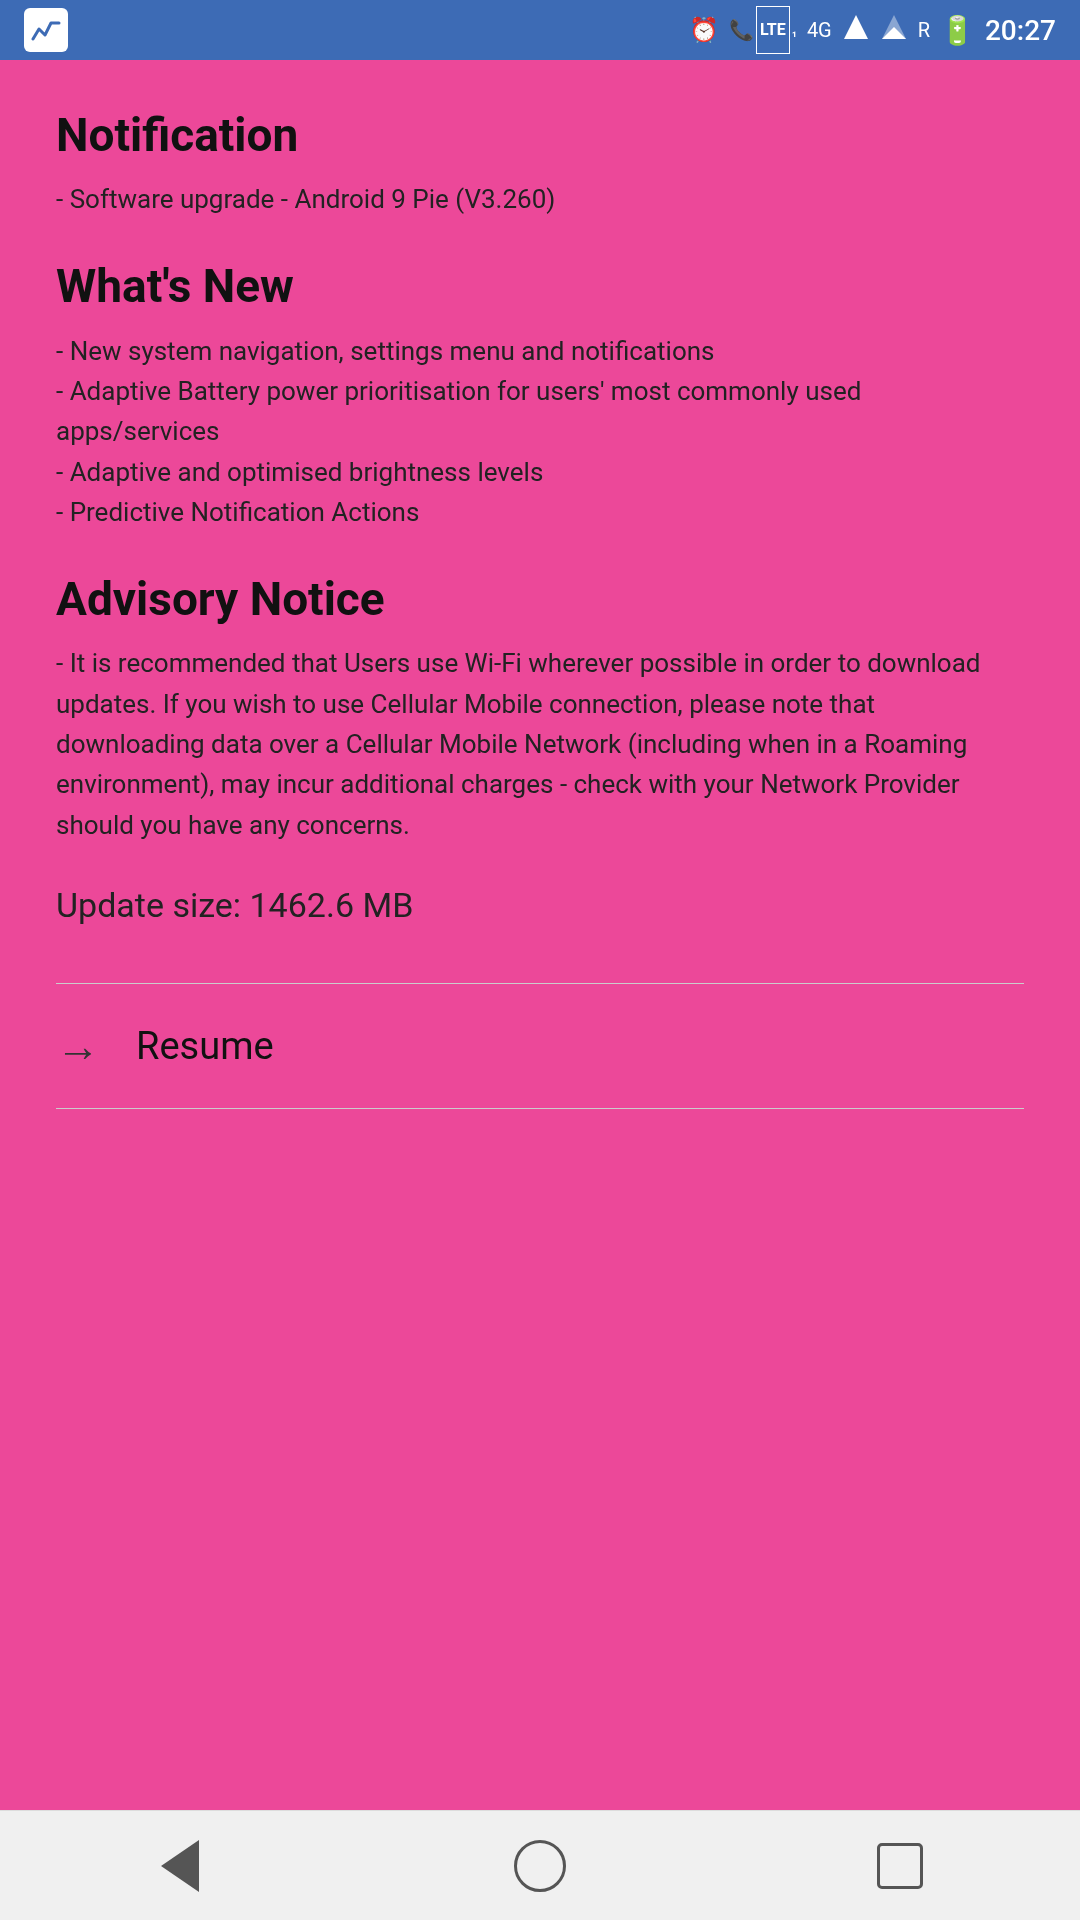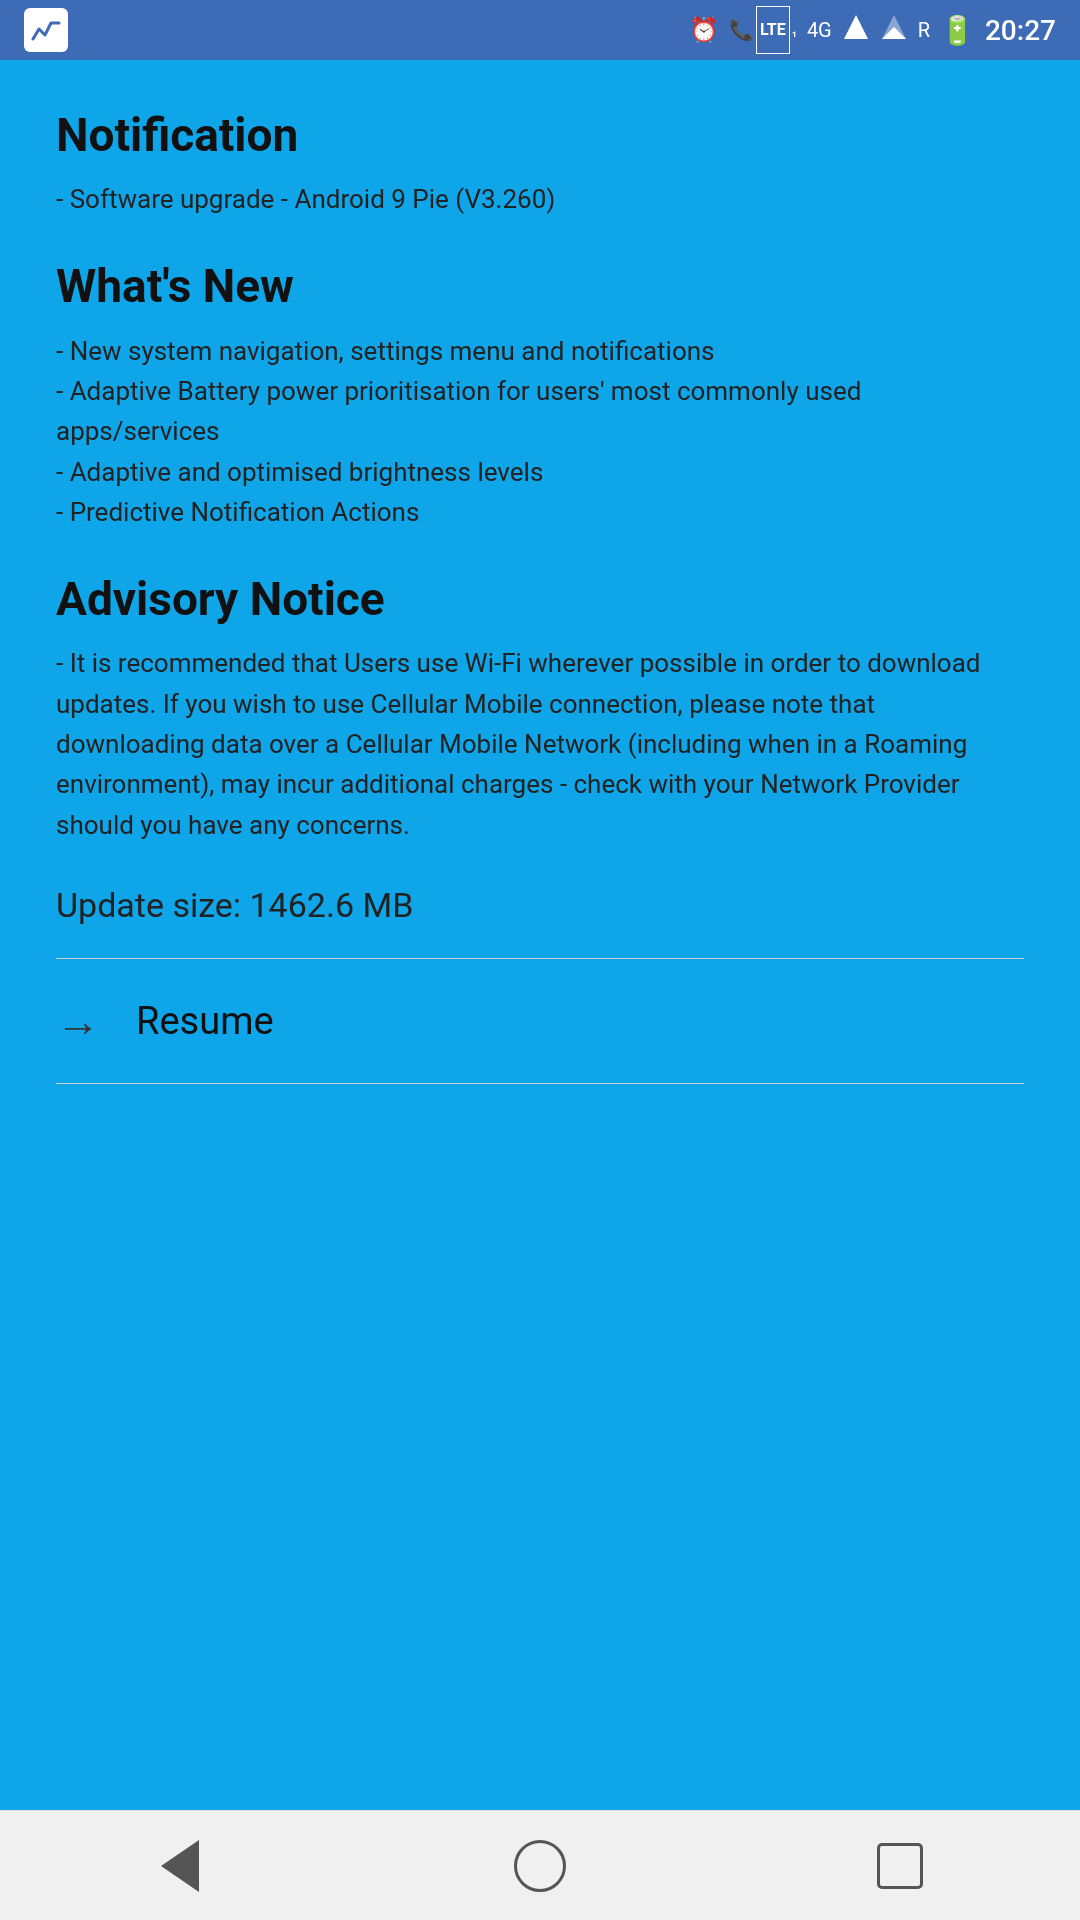--- a/index.html
+++ b/index.html
@@ -70,21 +70,21 @@
     .network-label {
       font-size: 20px;
       color: white;
       font-weight: 400;
     }
 
     
     .content {
       flex: 1;
       padding: 48px 56px 40px 56px;
-      background: #0ea5e9;
+      background: #ec4899;
     }
 
     .section {
       margin-bottom: 40px;
     }
 
     .section-title {
       font-size: 46px;
       font-weight: 700;
       color: #111;
@@ -95,21 +95,21 @@
     .section-body {
       font-size: 26px;
       color: #222;
       line-height: 1.55;
     }
 
     .update-size {
       font-size: 34px;
       color: #222;
       margin-top: 40px;
-      margin-bottom: 33px;
+      margin-bottom: 58px;
     }
 
     
     .divider {
       width: 100%;
       height: 1px;
       background: #ccc;
       margin: 0 0 0 0;
     }
 

